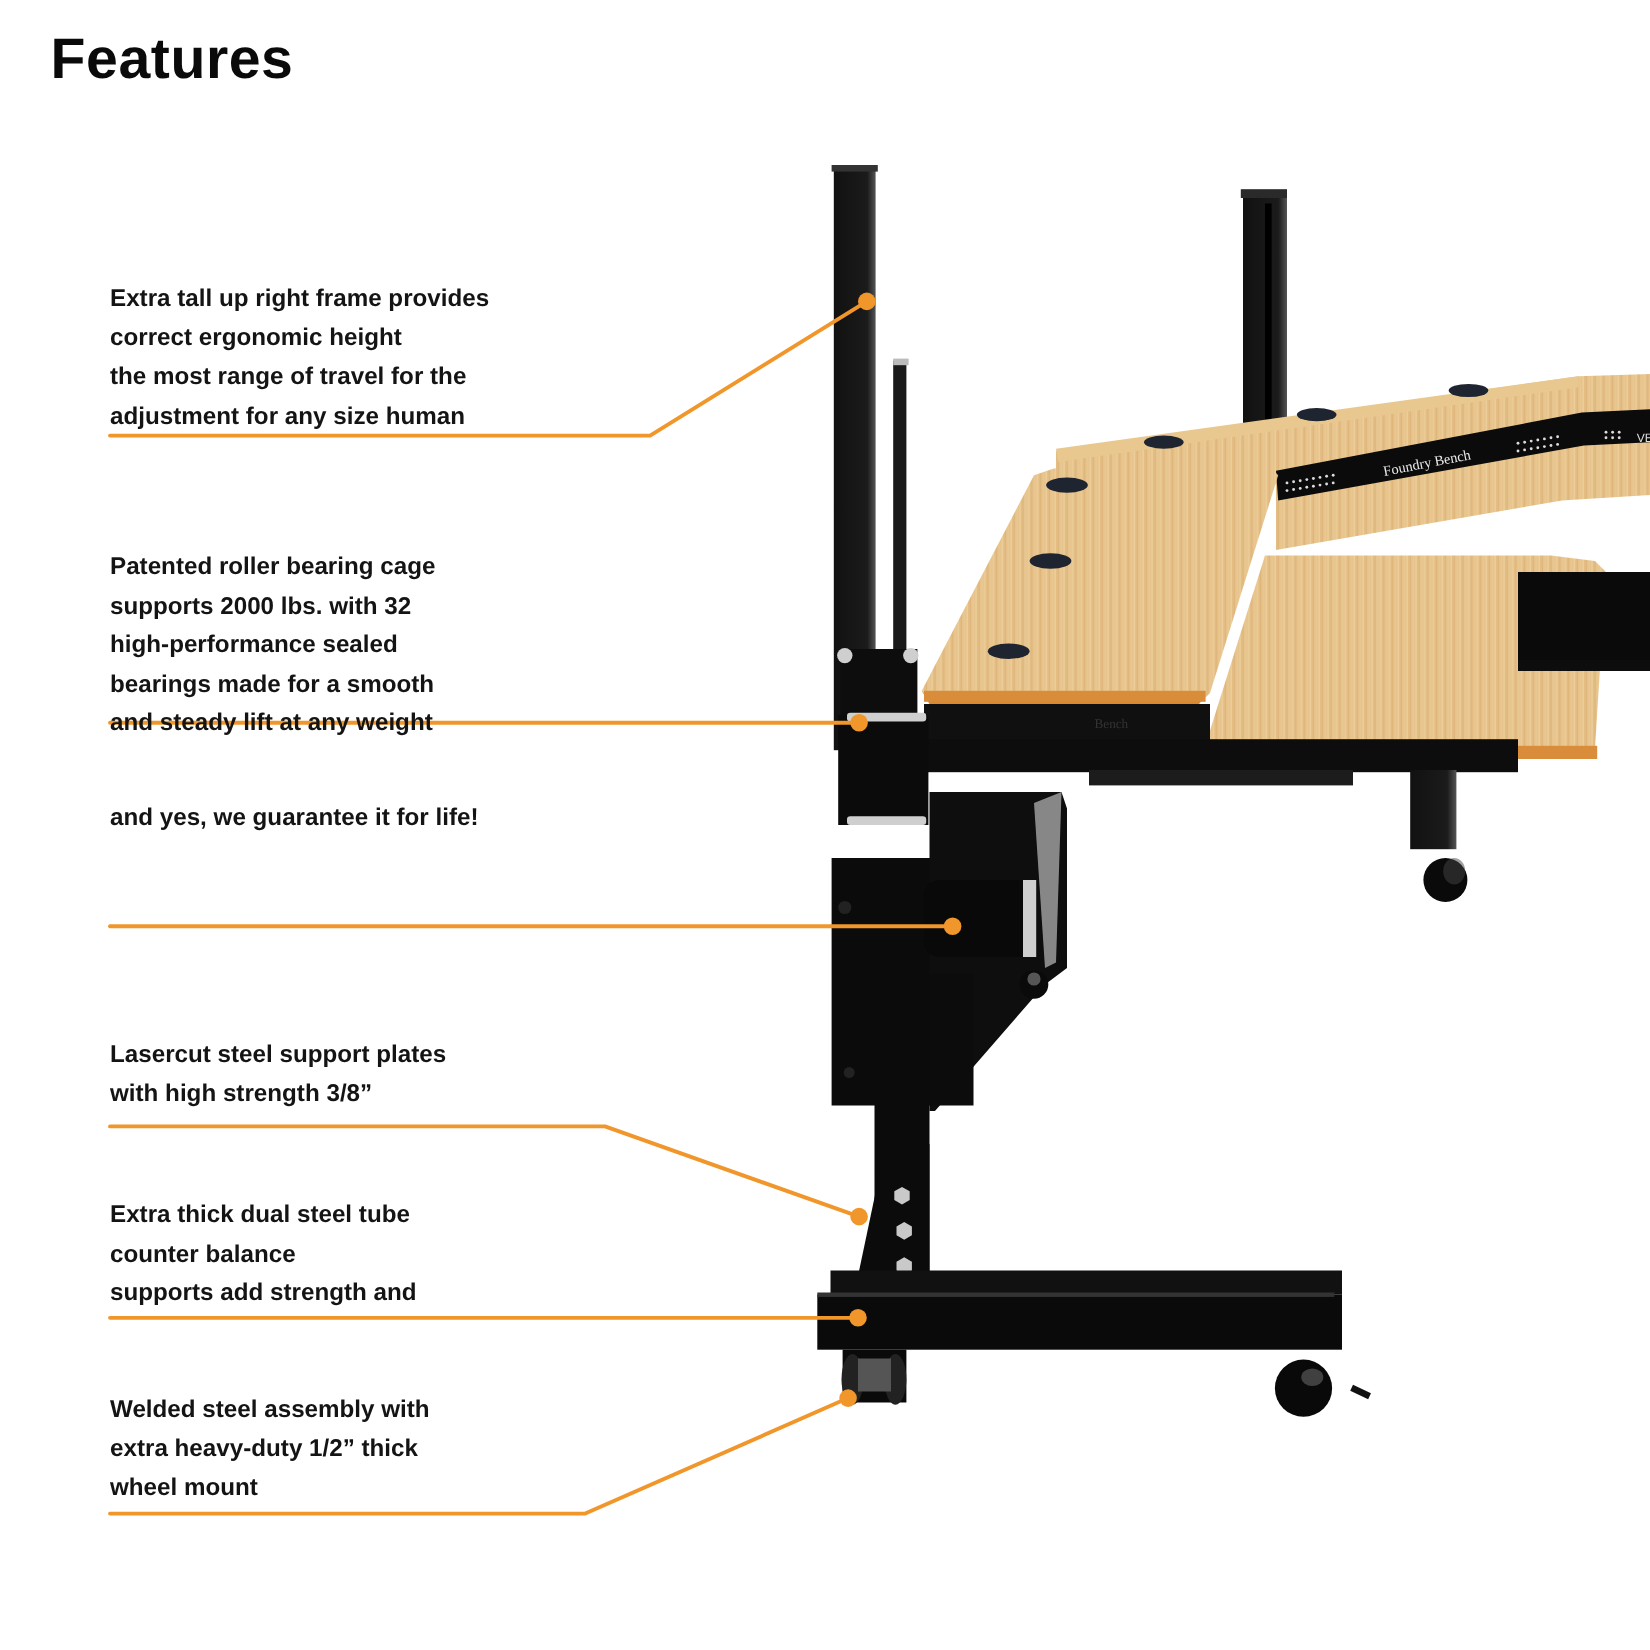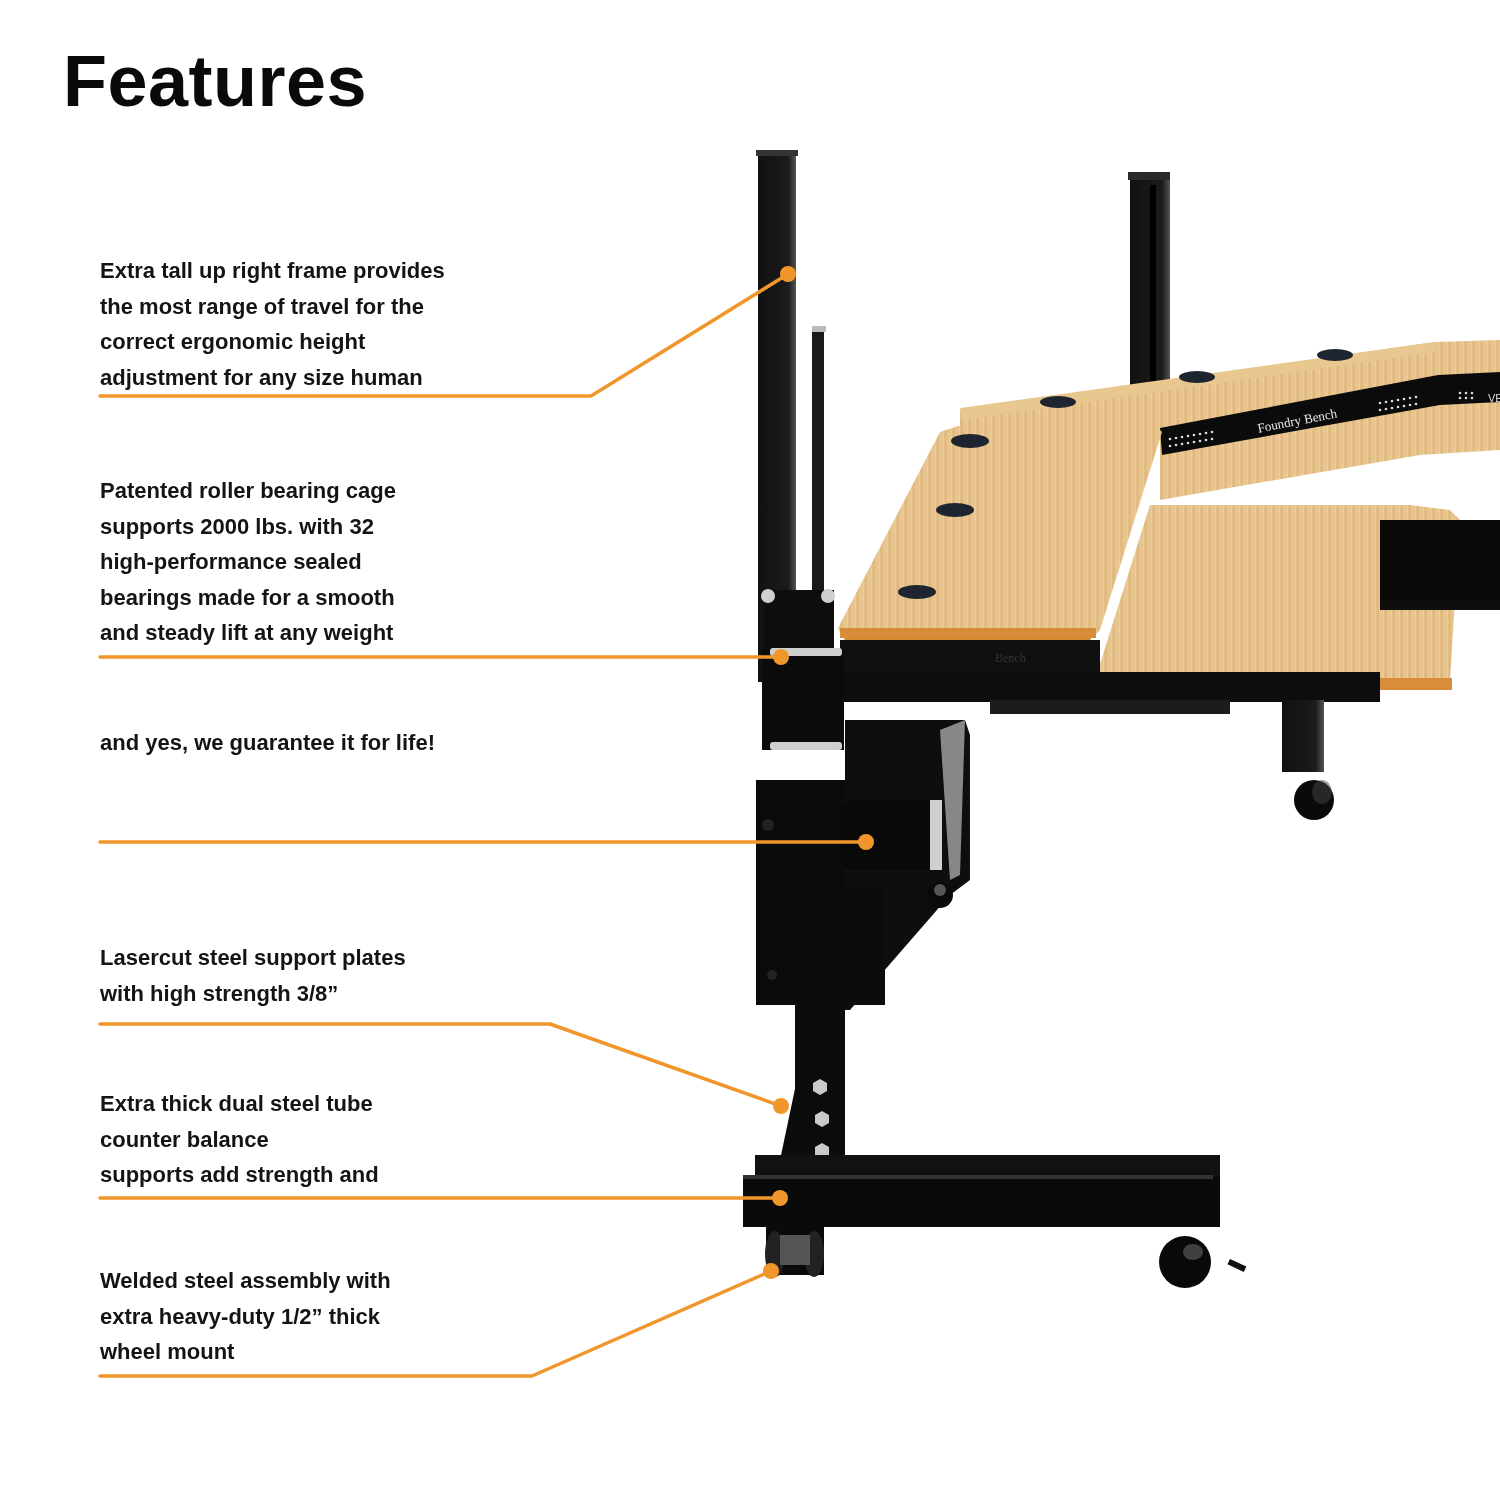--- a/index.html
+++ b/index.html
@@ -1,19 +1,19 @@
 <!DOCTYPE html>
 <html><head>
 <meta charset="utf-8">
 <style>
   html, body { margin: 0; padding: 0; background: #ffffff; }
   body { width: 1500px; height: 1500px; position: relative; overflow: hidden;
          font-family: "Liberation Sans", "DejaVu Sans", sans-serif; color: #111; }
-  .title { position: absolute; left: 46px; top: 28px; font-size: 72px; font-weight: 700;
-           letter-spacing: 0.5px; color: #0a0a0a; margin: 17px; line-height: 1; }
+  .title { position: absolute; left: 46px; top: 28px; font-size: 52px; font-weight: 700;
+           letter-spacing: 0.5px; color: #0a0a0a; margin: 0; line-height: 1; }
   .feature { position: absolute; left: 100px; width: 560px; font-size: 22px; font-weight: 700;
              line-height: 35.5px; color: #141414; }
   .feature-line { display: block; white-space: nowrap; }
   svg.art { position: absolute; left: 0; top: 0; }
 </style>
 </head>
 <body>
 
 <h1 class="title">Features</h1>
 
@@ -203,26 +203,26 @@
     <circle cx="781" cy="657" r="8"></circle>
     <circle cx="866" cy="842" r="8"></circle>
     <circle cx="781" cy="1106" r="8"></circle>
     <circle cx="780" cy="1198" r="8"></circle>
     <circle cx="771" cy="1271" r="8"></circle>
   </g>
 </svg>
 
 <div class="feature" style="top:253px">
   <span class="feature-line">Extra tall up right frame provides</span>
+  <span class="feature-line">correct ergonomic height</span>
   <span class="feature-line">the most range of travel for the</span>
-  <span class="feature-line">correct ergonomic height</span>
   <span class="feature-line">adjustment for any size human</span>
 </div>
 
-<div class="feature" style="top:473px">
+<div class="feature" style="top:497px">
   <span class="feature-line">Patented roller bearing cage</span>
   <span class="feature-line">supports 2000 lbs. with 32</span>
   <span class="feature-line">high-performance sealed</span>
   <span class="feature-line">bearings made for a smooth</span>
   <span class="feature-line">and steady lift at any weight</span>
 </div>
 
 <div class="feature" style="top:725px">
   <span class="feature-line">and yes, we guarantee it for life!</span>
 </div>

